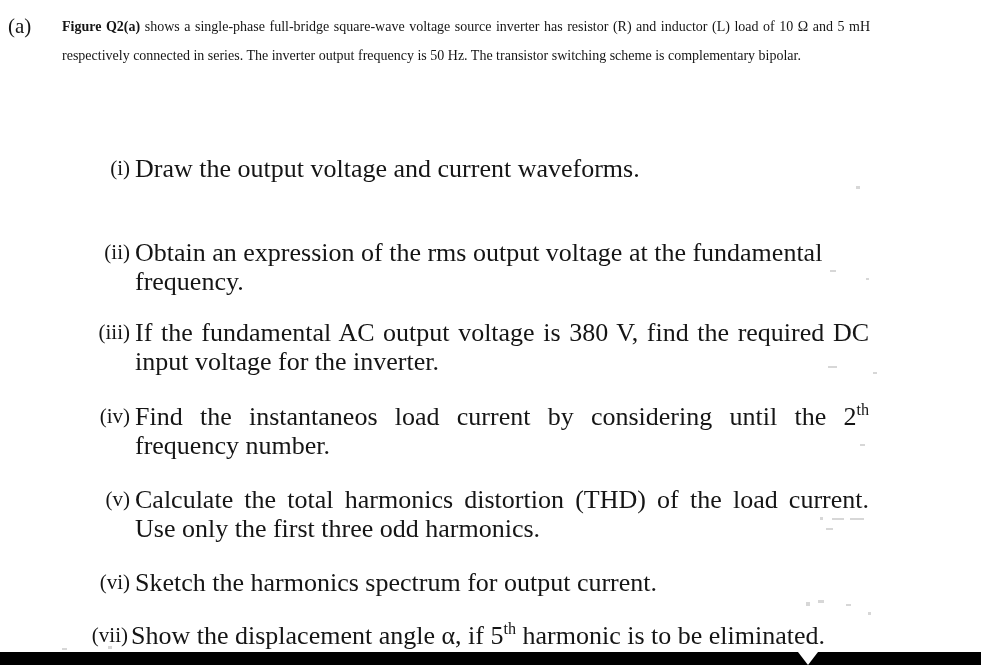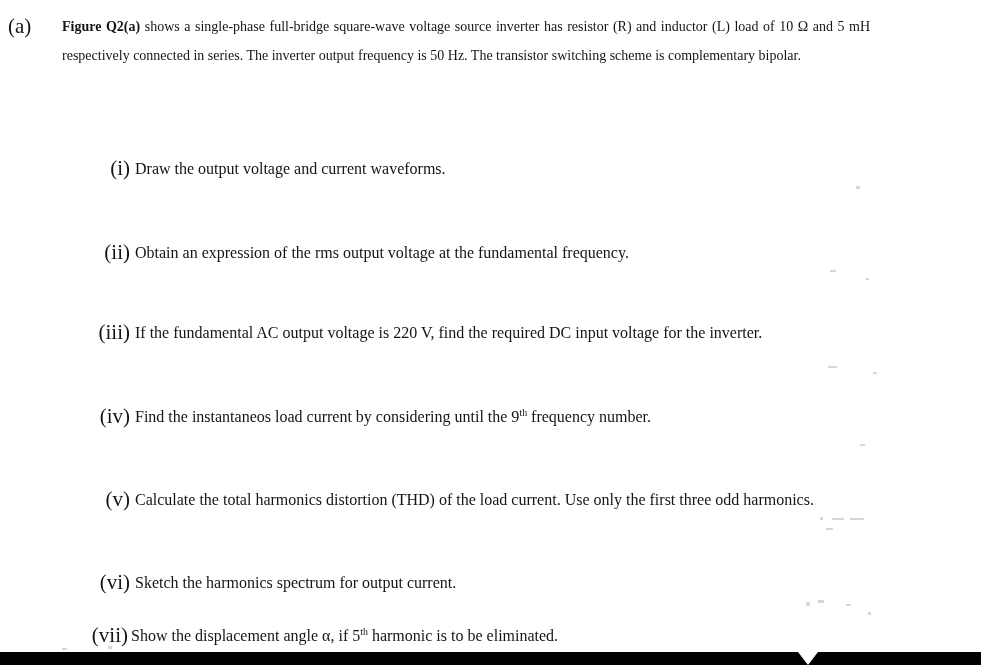--- a/index.html
+++ b/index.html
@@ -69,21 +69,21 @@
     left: 0;
     text-align: right;
     font-size: 21px;
     line-height: 29px;
     white-space: nowrap;
   }
   .roman-text {
     position: absolute;
     left: 135px;
     width: 734px;
-    font-size: 16px;
+    font-size: 26px;
     line-height: 29px;
     text-align: justify;
     text-justify: inter-word;
   }
   .roman-text.nojust {
     text-align: left;
   }
   sup {
     font-size: 0.62em;
     vertical-align: super;
@@ -153,26 +153,26 @@
       <div class="roman-text nojust">Draw the output voltage and current waveforms.</div>
     </div>
 
     <div class="roman-item" id="item-ii">
       <div class="roman-num">(ii)</div>
       <div class="roman-text nojust">Obtain an expression of the rms output voltage at the fundamental frequency.</div>
     </div>
 
     <div class="roman-item" id="item-iii">
       <div class="roman-num">(iii)</div>
-      <div class="roman-text">If the fundamental AC output voltage is 220 V, find the required DC input voltage for the inverter.</div>
+      <div class="roman-text">If the fundamental AC output voltage is 380 V, find the required DC input voltage for the inverter.</div>
     </div>
 
     <div class="roman-item" id="item-iv">
       <div class="roman-num">(iv)</div>
-      <div class="roman-text"><span>Find the instantaneos load current by considering until the 9</span><sup>th</sup><span> frequency number.</span></div>
+      <div class="roman-text"><span>Find the instantaneos load current by considering until the 2</span><sup>th</sup><span> frequency number.</span></div>
     </div>
 
     <div class="roman-item" id="item-v">
       <div class="roman-num">(v)</div>
       <div class="roman-text">Calculate the total harmonics distortion (THD) of the load current. Use only the first three odd harmonics.</div>
     </div>
 
     <div class="roman-item" id="item-vi">
       <div class="roman-num">(vi)</div>
       <div class="roman-text nojust">Sketch the harmonics spectrum for output current.</div>

